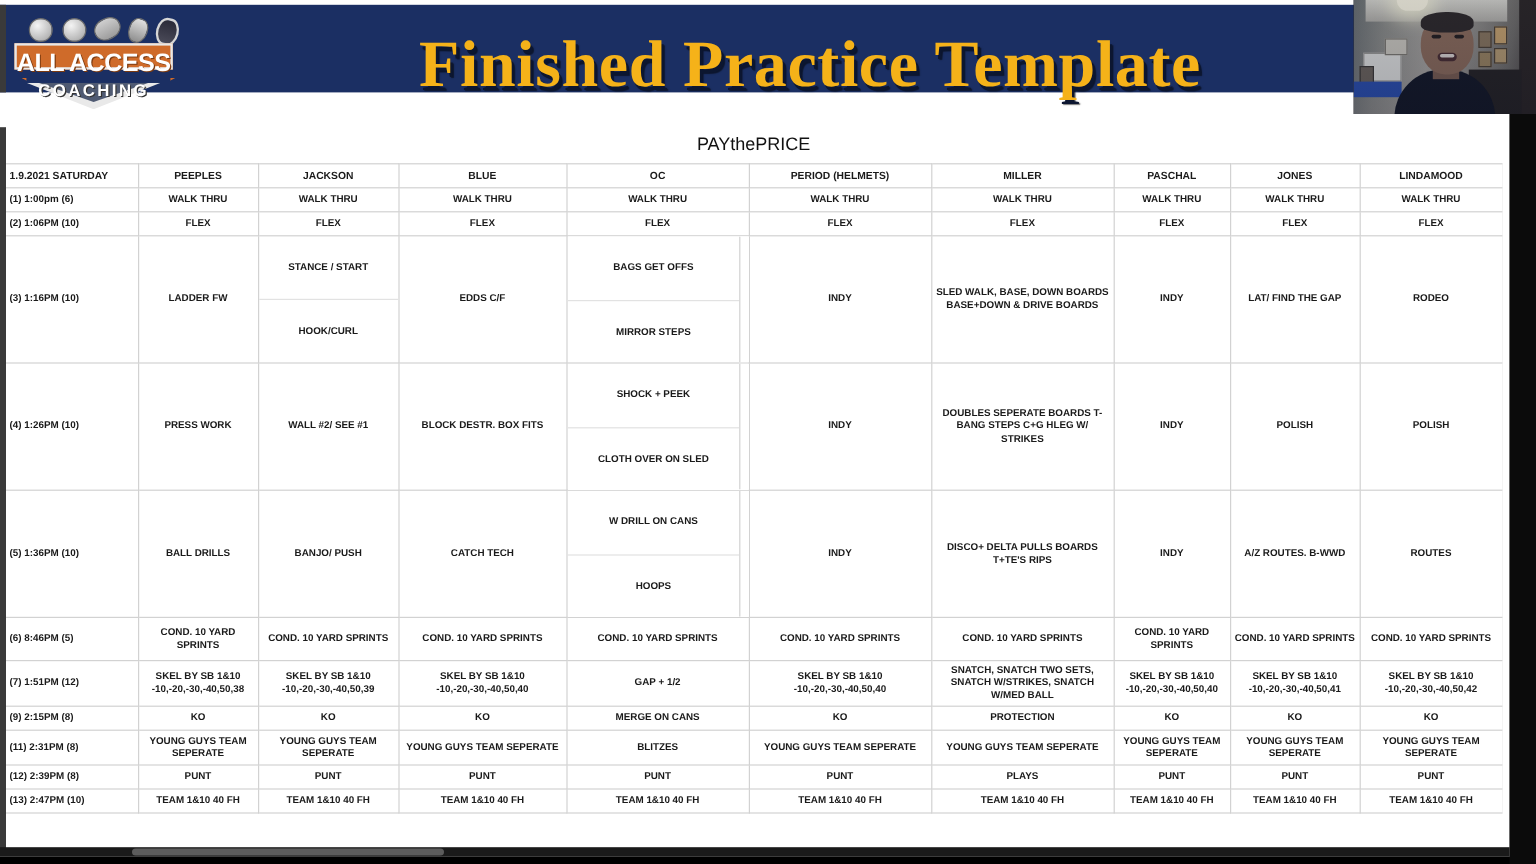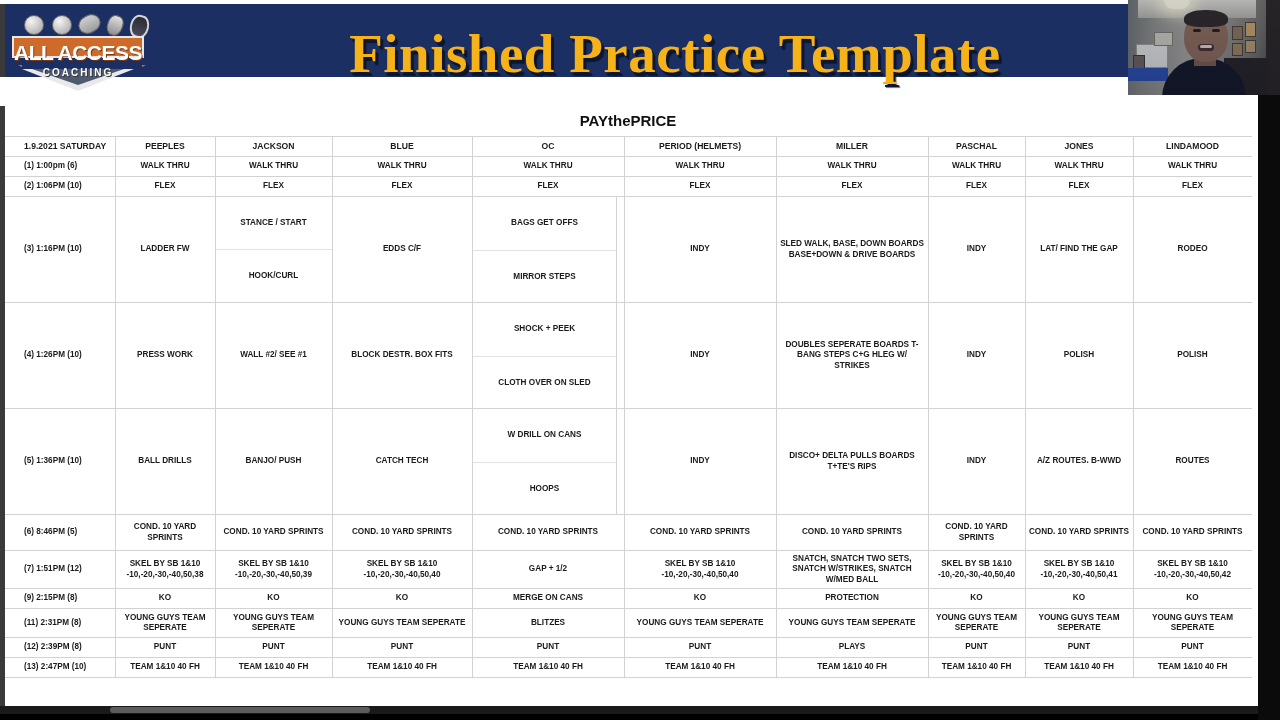--- a/index.html
+++ b/index.html
@@ -73,54 +73,54 @@
     background:#e9e9e9;
     clip-path:polygon(0 0,100% 0,50% 100%);
   }
   #logo-plate-in{
     position:absolute;left:24px;top:59px;width:92px;height:16px;
     background:#4f5a72;
     clip-path:polygon(0 0,100% 0,50% 100%);
   }
   #logo-sub{
     position:absolute;left:14px;top:57px;width:112px;text-align:center;
-    font-size:10px;font-weight:bold;color:#ffffff;letter-spacing:2px;
+    font-size:14px;font-weight:bold;color:#ffffff;letter-spacing:2px;
     text-shadow:1px 1px 0 #333;z-index:3;
   }
   #logo-wedge{
     position:absolute;left:10px;top:55px;width:120px;height:34px;
     border-left:4px solid #cf6b2a;border-right:4px solid #cf6b2a;
     clip-path:polygon(0 0,100% 0,50% 100%);
     pointer-events:none;
   }
 
   
   #sheet{
     position:absolute;left:0;top:106px;width:1252px;height:602px;
     background:#fff;border-left:5px solid #3a3a3a;box-sizing:border-box;
     overflow:hidden;
   }
   #sheet-title{
     height:30px;line-height:30px;text-align:center;
-    font-size:15px;font-weight:bold;color:#111;
+    font-size:15px;font-weight:normal;color:#111;
     padding-right:1px;
   }
   table{
     border-collapse:collapse;width:1247px;table-layout:fixed;
     font-size:8.2px;font-weight:bold;color:#1a1a1a;
   }
   td{
     border:1px solid #d2d2d2;
     text-align:center;vertical-align:middle;
     padding:1px 2px;line-height:1.25;
     overflow:hidden;
     background:#fff;
   }
   td.tcol{
-    text-align:left;padding-left:19px;border-left:none;
+    text-align:left;padding-left:3px;border-left:none;
   }
   .hdr td{font-size:8.6px;height:17px;}
   .r-walk td,.r-flex td{height:17px;}
   .r-big td{height:103px;}
   .r-cond td{height:33px;}
   .r-skel td{height:35px;}
   .r-line td{height:17px;}
   .r-yg td{height:26px;}
   .r-last td{height:17px;}
 

